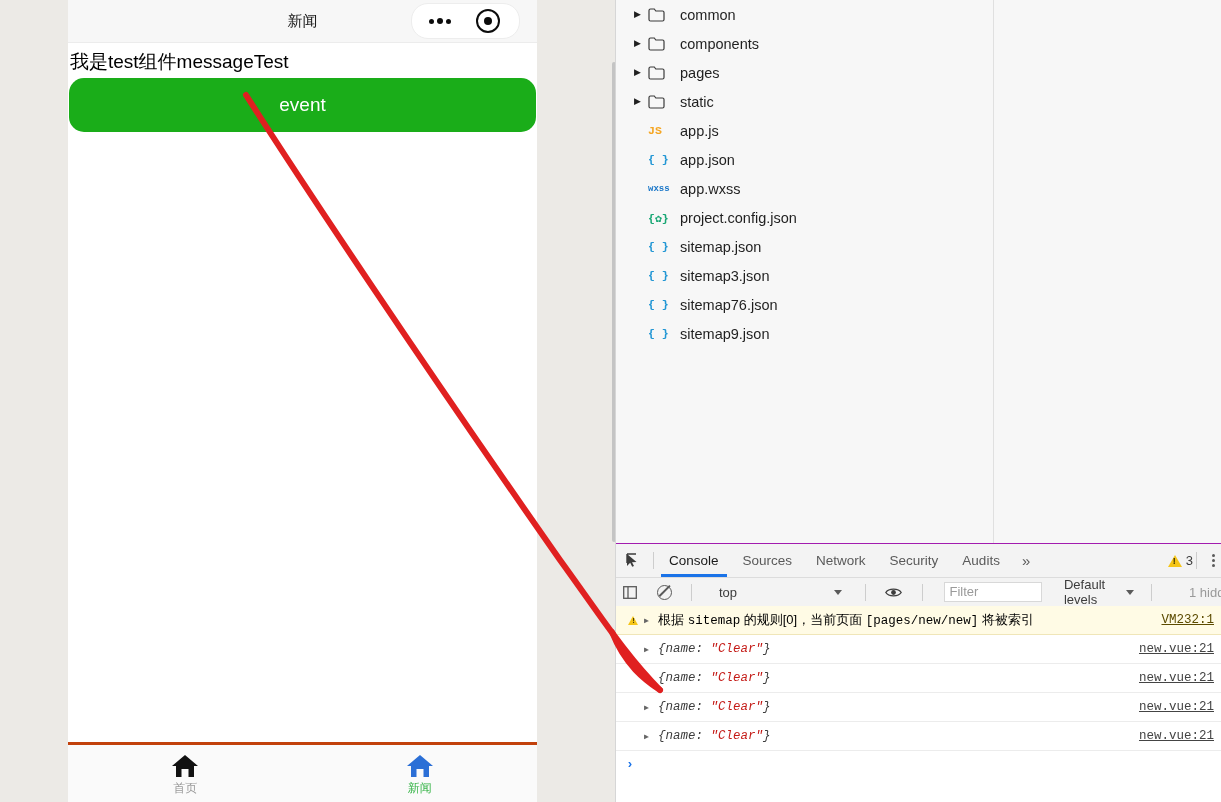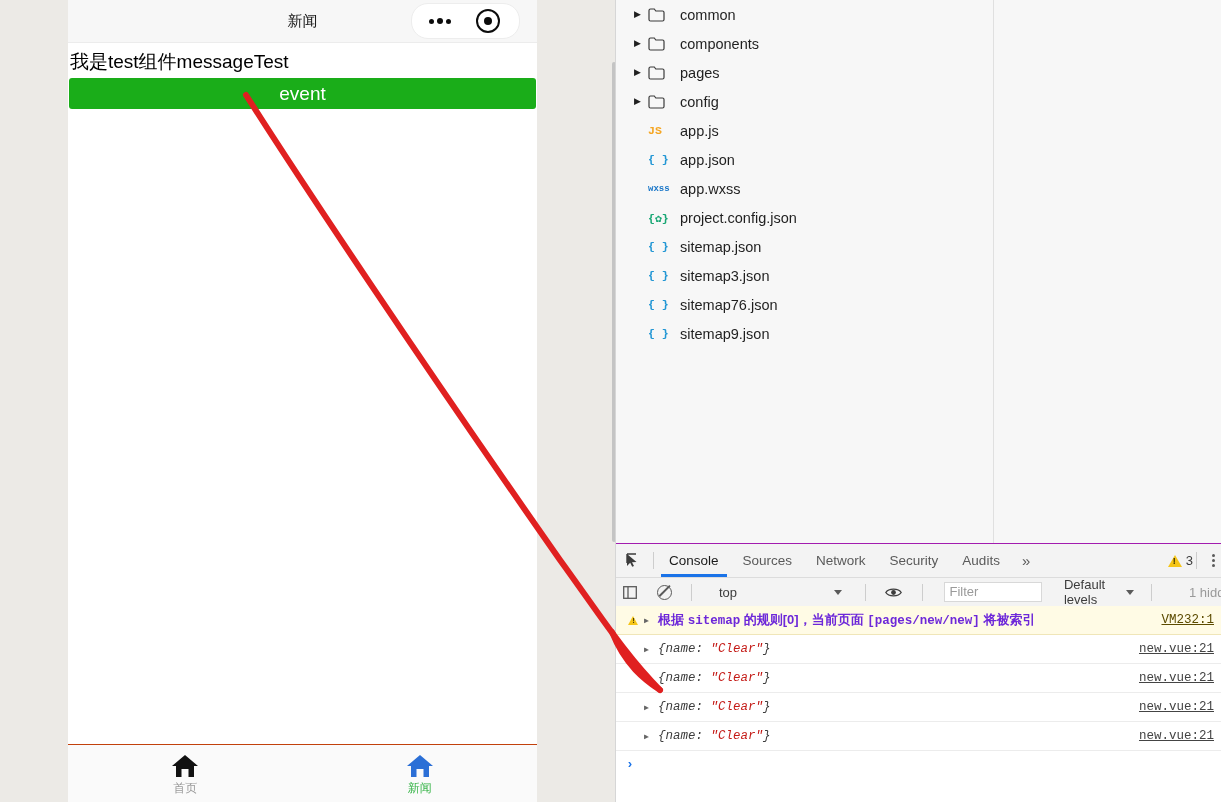--- a/index.html
+++ b/index.html
@@ -96,35 +96,35 @@
   }
   #message-text {
     font-size: 19px;
     color: #000000;
     padding: 7px 0 4px 2px;
     line-height: 24px;
     white-space: nowrap;
   }
   #event-button {
     margin: 0 1px;
-    height: 31px;
-    border-radius: 3px;
+    height: 54px;
+    border-radius: 15px;
     background: #1aad19;
     color: #ffffff;
     font-size: 19px;
     display: flex;
     align-items: center;
     justify-content: center;
   }
 
   #tabbar {
     flex: 0 0 auto;
     height: 57px;
     background: #fafafa;
-    border-top: 1px solid #c2410c;
+    border-top: 3px solid #c2410c;
     display: flex;
   }
   .tab-item {
     flex: 1 1 0;
     display: flex;
     flex-direction: column;
     align-items: center;
     justify-content: center;
     gap: 2px;
   }
@@ -413,25 +413,24 @@
     line-height: 8px;
   }
   .exp-caret {
     width: 14px;
     flex: 0 0 14px;
     font-size: 8px;
     color: #666;
     padding-left: 4px;
   }
   .msg-warn {
-    color: #6d28d9;
+    color: #000000;
     font-size: 13px;
     font-family: "Liberation Sans", sans-serif;
     white-space: nowrap;
-    font-weight: bold;
   }
   .msg-warn .mono {
     font-family: "Liberation Mono", monospace;
     font-size: 12.5px;
   }
   .obj-txt {
     font-family: "Liberation Mono", monospace;
     font-size: 12.5px;
     font-style: italic;
     color: #3c3c3c;
@@ -549,21 +548,21 @@
       <span>pages</span>
     </div>
 
     <div class="tree-row">
       <span class="caret">▶</span>
       <span class="tree-icon">
         <svg width="17" height="14" viewBox="0 0 17 14">
             <path d="M1 2.5 A1.5 1.5 0 0 1 2.5 1 H6.3 L7.8 3 H14.5 A1.5 1.5 0 0 1 16 4.5 V11.5 A1.5 1.5 0 0 1 14.5 13 H2.5 A1.5 1.5 0 0 1 1 11.5 Z" fill="none" stroke="#3a3a3a" stroke-width="1.2"></path>
           </svg>
       </span>
-      <span>config</span>
+      <span>static</span>
     </div>
 
     <div class="tree-row">
       <span class="caret empty">▶</span>
       <span class="tree-icon">
         <span class="badge-text badge-js">JS</span>
       </span>
       <span>app.js</span>
     </div>
 

